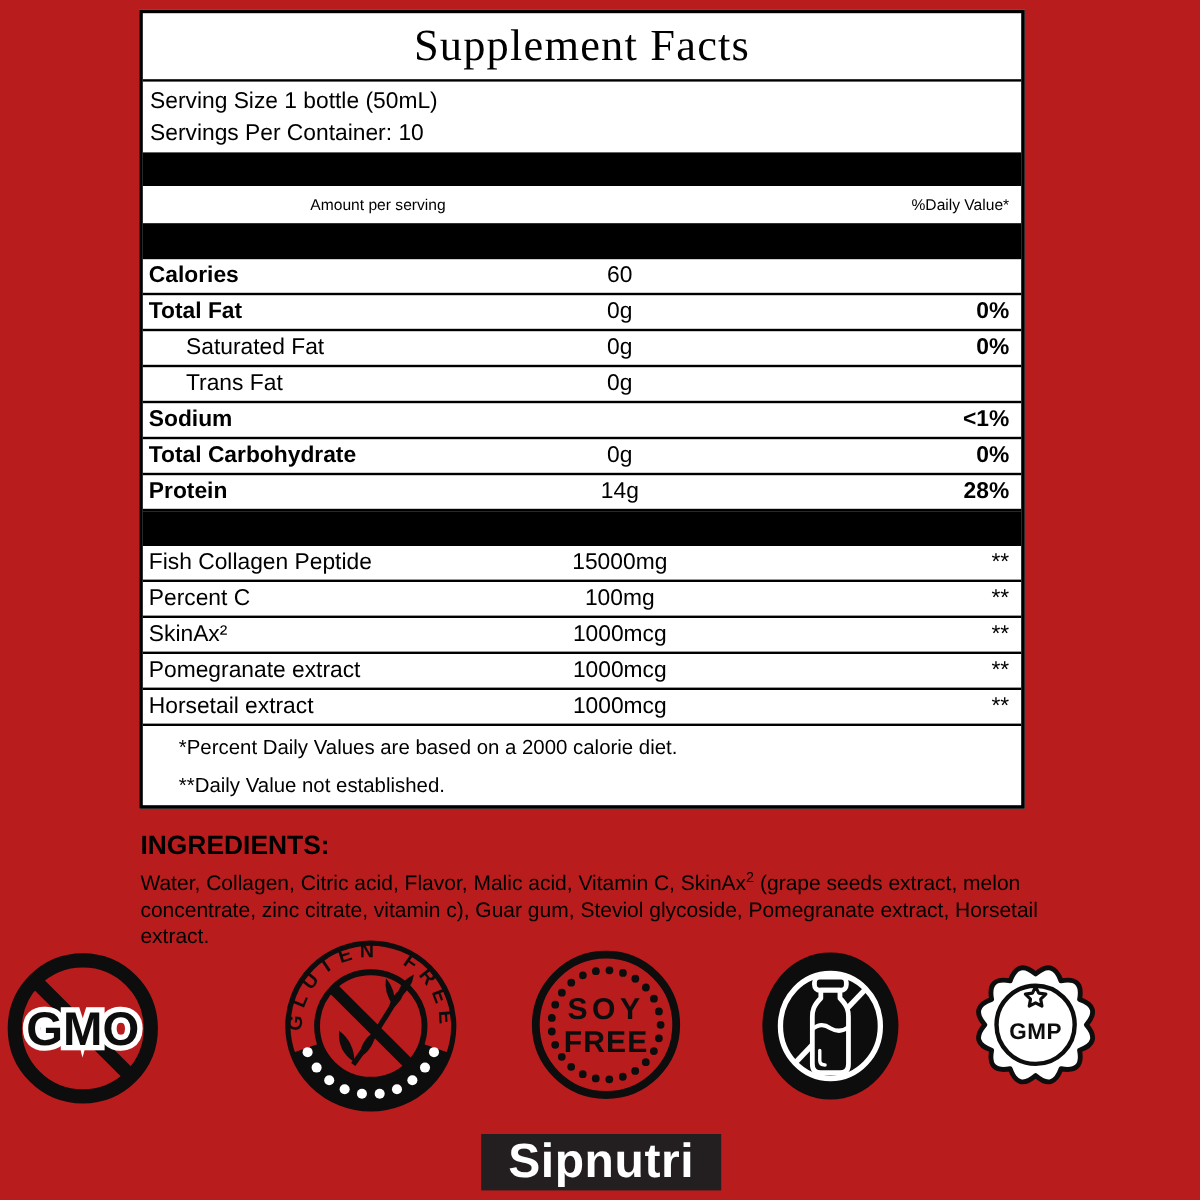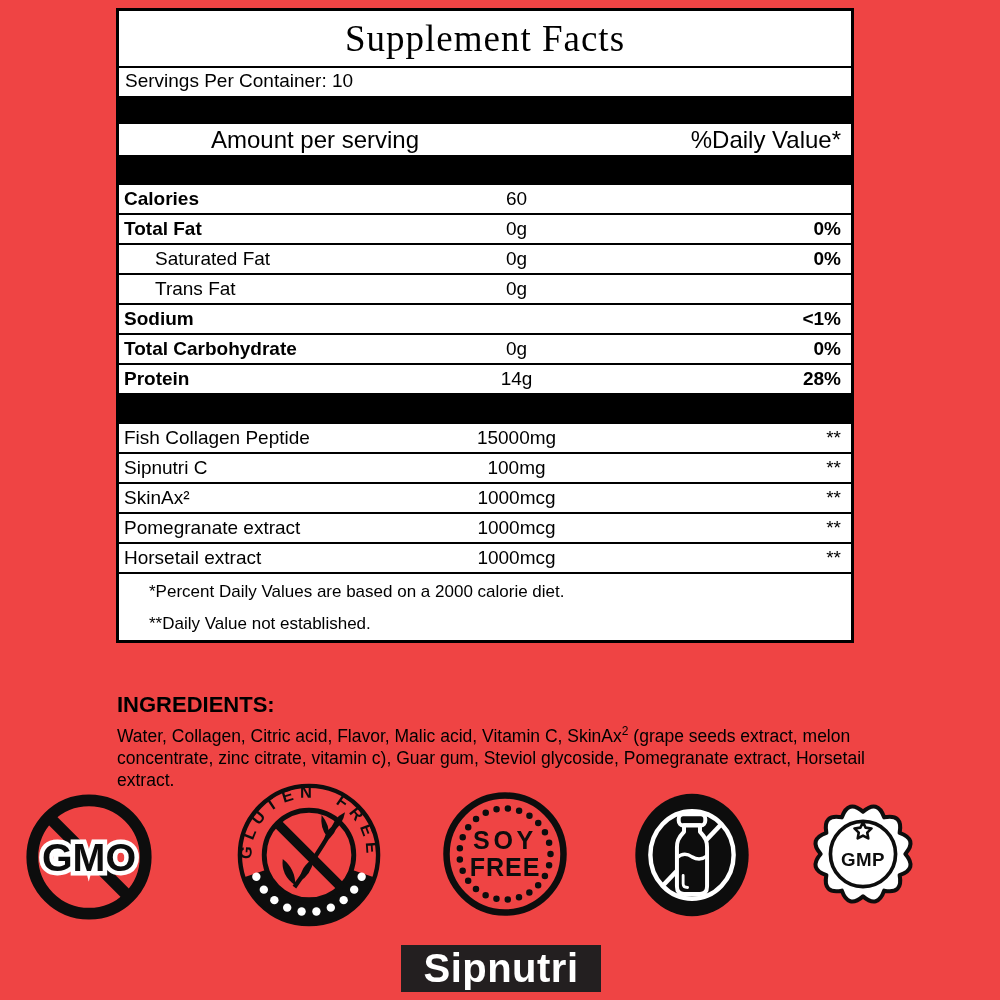--- a/index.html
+++ b/index.html
@@ -1,29 +1,29 @@
 <!DOCTYPE html>
 <html><head>
 <meta charset="utf-8">
 <style>
   html,body { margin:0; padding:0; }
   body { width:1000px; height:1000px; background:#ffffff; font-family:"Liberation Sans", sans-serif; color:#000; }
-  .page { position:relative; width:1000px; height:1000px; overflow:hidden; background:#ef4444; }
+  .page { position:relative; width:1000px; height:1000px; overflow:hidden; background:#b91c1c; }
 
   
   .panel { position:absolute; left:116px; top:8px; width:738px; border:3px solid #000; background:#fff; box-sizing:border-box; }
   .sf-title { height:55px; line-height:55px; text-align:center; font-family:"Liberation Serif", serif; font-size:37px; letter-spacing:1px; border-bottom:2px solid #000; }
   .serv { font-size:19px; padding-left:6px; }
   .serv1 { height:31px; line-height:34px; }
   .serv2 { height:28px; line-height:26px; }
   .bar { background:#000; }
   .bar1 { height:28px; }
   .bar2 { height:30px; }
   .bar3 { height:29px; }
-  .hdr { display:flex; align-items:center; height:31px; font-size:24px; }
+  .hdr { display:flex; align-items:center; height:31px; font-size:13px; }
   .hdr-amt { width:392px; text-align:center; }
   .hdr-dv { flex:1; text-align:right; padding-right:10px; }
   .frow { display:flex; align-items:center; height:30px; border-bottom:2px solid #000; font-size:19px; box-sizing:border-box; }
   .frow:last-of-type { border-bottom:2px solid #000; }
   .nm { width:295px; padding-left:5px; box-sizing:border-box; }
   .nm.ind { padding-left:36px; }
   .b { font-weight:bold; }
   .amt { width:205px; text-align:center; }
   .dv { flex:1; text-align:right; padding-right:10px; }
   .foot { padding:8px 5px 6px 5px; font-size:17px;margin-left:25px; }
@@ -44,20 +44,21 @@
   .brand-bar { position:absolute; left:401px; top:945px; width:200px; height:47px; background:#231f20; display:flex; align-items:center; justify-content:center; }
   .brand-bar span { color:#fff; font-weight:bold; font-size:40px; letter-spacing:0.5px; }
 </style>
 </head>
 <body>
 
 <div class="page">
 
   <div class="panel">
     <div class="sf-title">Supplement Facts</div>
+    <div class="serv serv1">Serving Size 1 bottle (50mL)</div>
     <div class="serv serv2">Servings Per Container: 10</div>
     <div class="bar bar1"></div>
     <div class="hdr">
       <span class="hdr-amt">Amount per serving</span>
       <span class="hdr-dv">%Daily Value*</span>
     </div>
     <div class="bar bar2"></div>
 
     <div class="frow">
       <span class="nm b">Calories</span>
@@ -95,21 +96,21 @@
     </div>
 
     <div class="bar bar3"></div>
 
     <div class="frow">
       <span class="nm">Fish Collagen Peptide</span>
       <span class="amt">15000mg</span>
       <span class="dv">**</span>
     </div>
     <div class="frow">
-      <span class="nm">Sipnutri C</span>
+      <span class="nm">Percent C</span>
       <span class="amt">100mg</span>
       <span class="dv">**</span>
     </div>
     <div class="frow">
       <span class="nm">SkinAx²</span>
       <span class="amt">1000mcg</span>
       <span class="dv">**</span>
     </div>
     <div class="frow">
       <span class="nm">Pomegranate extract</span>
@@ -126,21 +127,21 @@
       <div>*Percent Daily Values are based on a 2000 calorie diet.</div>
       <div class="fline2">**Daily Value not established.</div>
     </div>
   </div>
 
   <div class="ingredients">
     <div class="ing-h">INGREDIENTS:</div>
     <div class="ing-t"><span>Water, Collagen, Citric acid, Flavor, Malic acid, Vitamin C, SkinAx</span><sup>2</sup><span> (grape seeds extract, melon concentrate, zinc citrate, vitamin c), Guar gum, Steviol glycoside, Pomegranate extract, Horsetail extract.</span></div>
   </div>
 
-  <div class="badge" style="left:20px; top:788px;">
+  <div class="badge" style="left:0; top:788px;">
     <svg width="138" height="138" viewBox="0 0 140 140">
       <circle cx="70" cy="70" r="57.5" fill="none" stroke="#0d0d0d" stroke-width="12"></circle>
       <line x1="28" y1="28" x2="112" y2="112" stroke="#0d0d0d" stroke-width="12"></line>
       <text x="70" y="84" text-anchor="middle" font-family="DejaVu Serif, serif" font-weight="bold" font-size="40" fill="#0d0d0d" stroke="#ffffff" stroke-width="9" style="paint-order:stroke">GMO</text>
     </svg>
   </div>
 
   <div class="badge" style="left:236px; top:782px;">
     <svg width="146" height="146" viewBox="0 0 150 150">
       <circle cx="75" cy="75" r="71" fill="none" stroke="#0d0d0d" stroke-width="4.5"></circle>

